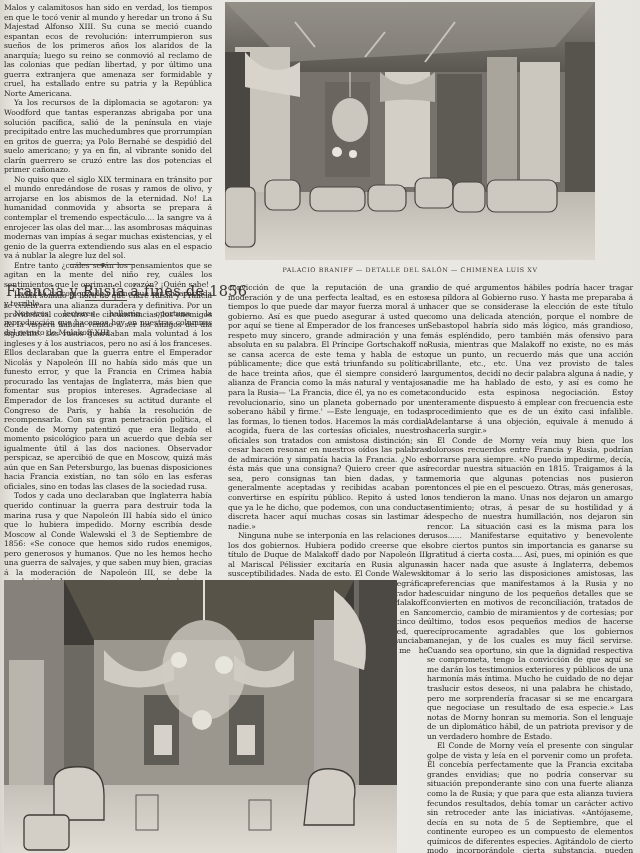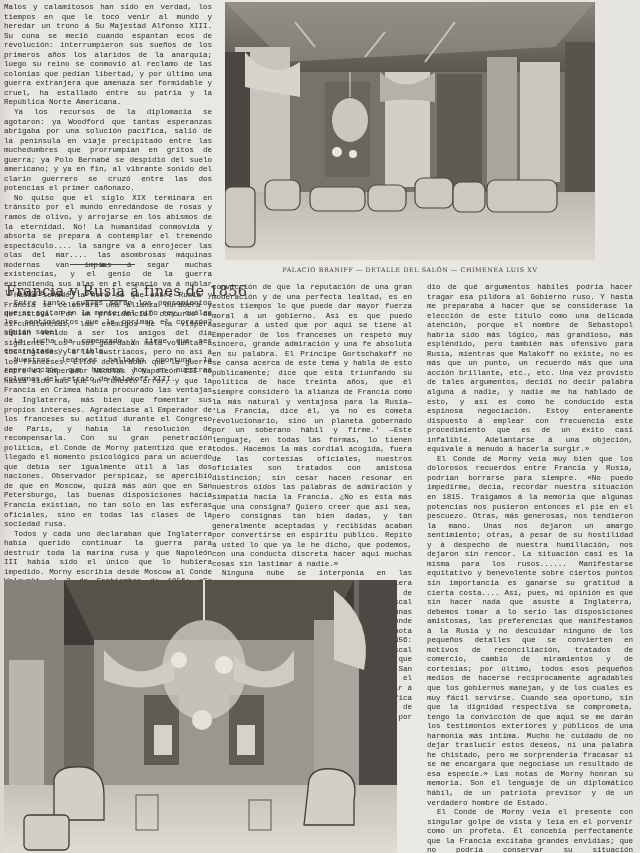--- a/index.html
+++ b/index.html
@@ -1,23 +1,23 @@
 <!DOCTYPE html>
 <html><head>
 <meta charset="utf-8">
 <style>
   html,body{margin:0;padding:0;}
   body{width:640px;height:853px;overflow:hidden;background:#e9e7e1;position:relative;font-family:"DejaVu Serif",serif;color:#2a2826;}
   .page{position:absolute;left:0;top:0;width:640px;height:853px;background:linear-gradient(90deg,#d9d6cf 0px,#e8e6e0 14px,#ebe9e3 60%,#e6e4de 100%);}
   .col{position:absolute;font-size:7.6px;line-height:9.55px;text-align:justify;letter-spacing:-0.05px;}
-  .col p{margin:0;text-indent:10px;font-family:Liberation Mono, monospace;}
+  .col p{margin:0;text-indent:10px;}
   .col p.noind{text-indent:0;}
   #col-left-top{left:4px;top:3px;width:208px;}
   #col-left-mid{left:4px;top:291px;width:208px;}
-  #col-mid{left:212px;top:283px;width:200px;}
+  #col-mid{left:228px;top:283px;width:200px;}
   #col-right{left:427px;top:283px;width:206px;}
   .divider{position:absolute;height:1px;background:#4a4744;}
   .divider .dot{position:absolute;left:50%;top:-1.5px;width:4px;height:4px;margin-left:-2px;background:#4a4744;border-radius:50%;}
   .article-title{position:absolute;left:6px;top:271px;width:205px;font-family:"DejaVu Serif",serif;font-size:14.5px;letter-spacing:0.3px;color:#3a3734;white-space:nowrap;font-weight:normal;}
   .photo{position:absolute;overflow:hidden;background:#6e6a64;}
   #photo-top{left:225px;top:2px;width:370px;height:258px;}
   #photo-bottom{left:4px;top:580px;width:393px;height:273px;}
   .caption{position:absolute;left:225px;top:266px;width:370px;text-align:center;font-size:6.3px;letter-spacing:0.6px;color:#3b3835;}
   .photo svg{display:block;}
 </style>

